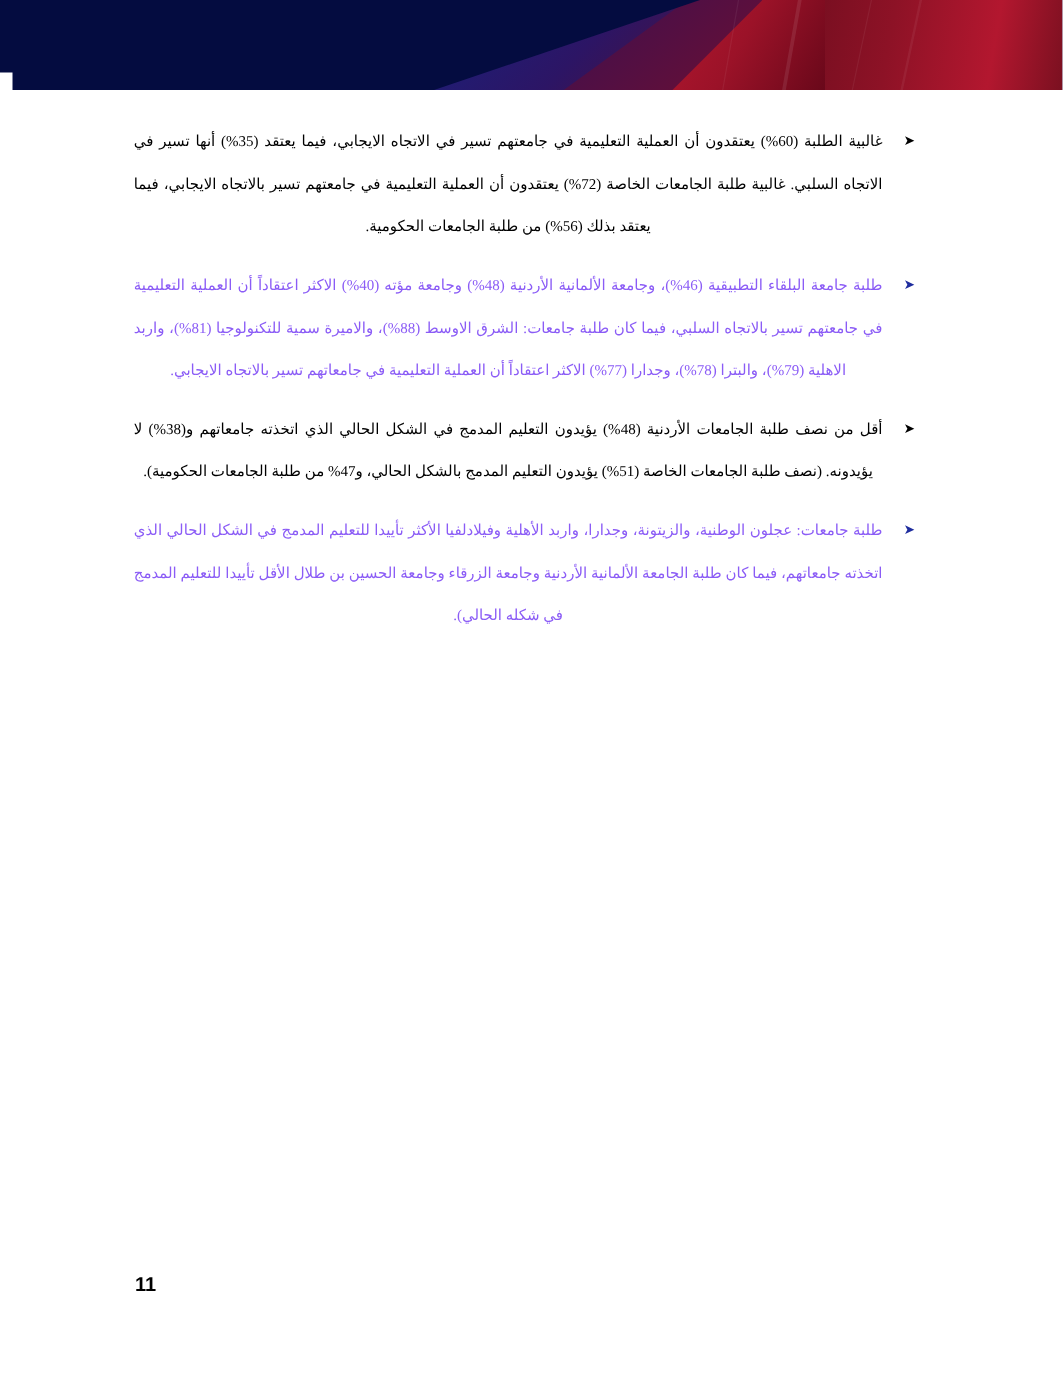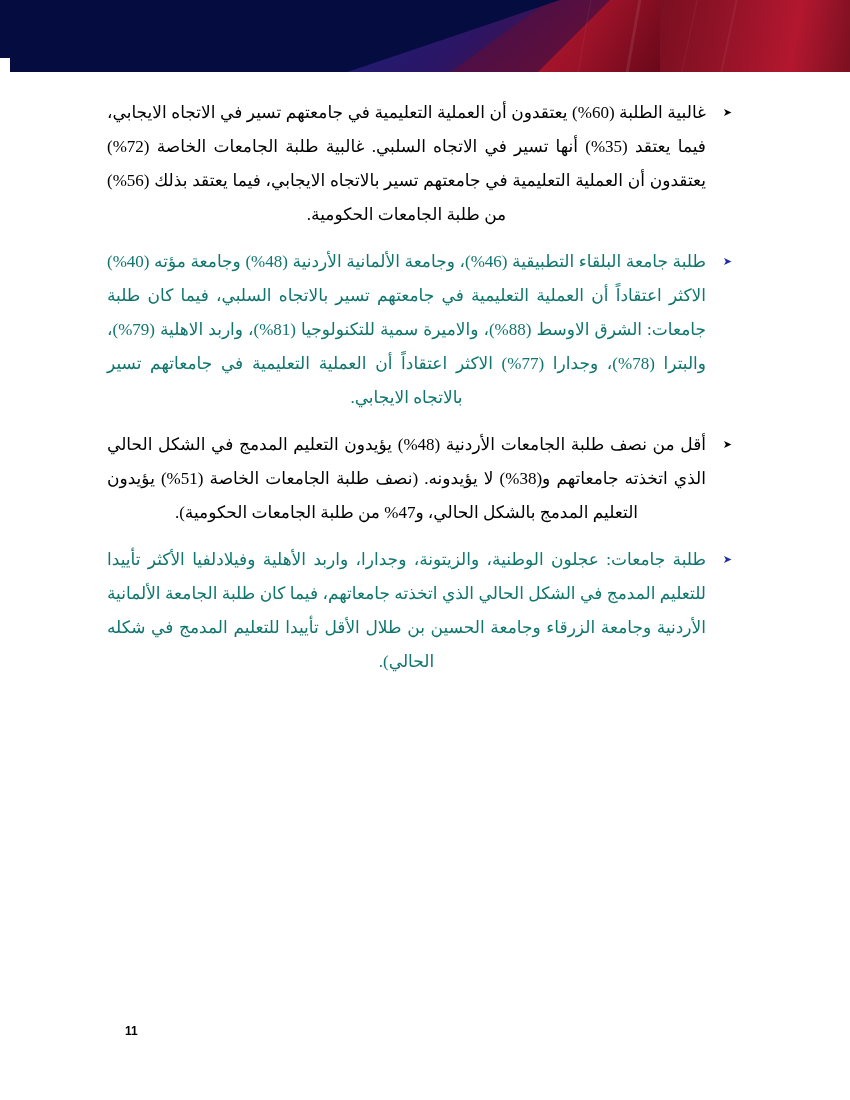--- a/index.html
+++ b/index.html
@@ -127,39 +127,38 @@
     font-size: 11px;
     line-height: 34px;
     color: #000000;
     text-align: right;
     padding-left: 4px;
     user-select: none;
   }
   .arrow-marker.blue { color: #1f2d9e; }
   .para-text {
     flex: 1 1 auto;
-    font-size: 17px;
+    font-size: 12px;
     line-height: 34px;
     color: #000000;
     text-align: justify;
     text-align-last: center;
     direction: rtl;
   }
-  .para-text.blue { color: #0f766e; }
+  .para-text.blue { color: #8b5cf6; }
 
   .page-number {
     position: absolute;
     bottom: 62px;
     left: 108px;
     font-family: "Liberation Sans", sans-serif;
-    font-size: 12px;
+    font-size: 16px;
     font-weight: bold;
     color: #000000;
     direction: ltr;
-    margin-left: 17px;
   }
 </style>
 </head>
 <body>
 
 <div class="banner">
   <div class="banner-base"></div>
   <div class="band-red-right"></div>
   <div class="band-red-mid"></div>
   <div class="band-darkred"></div>

